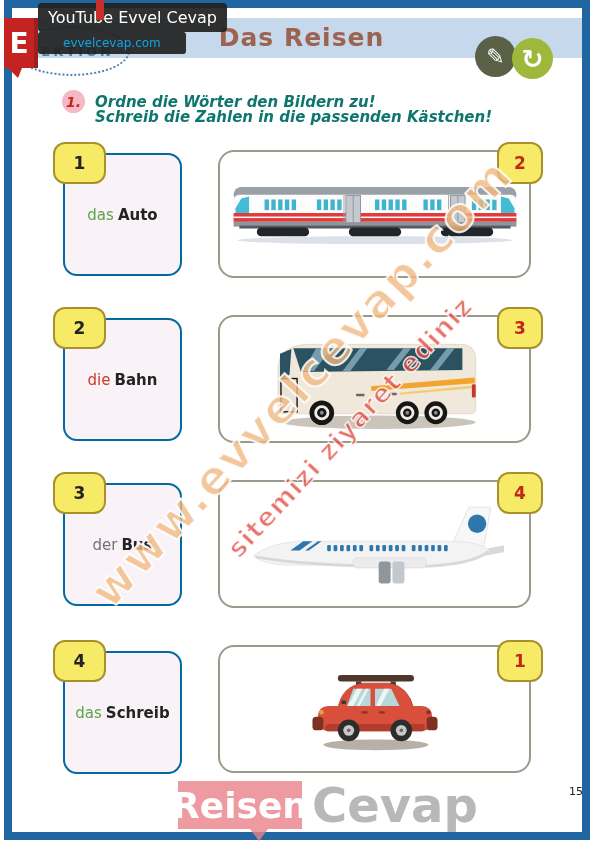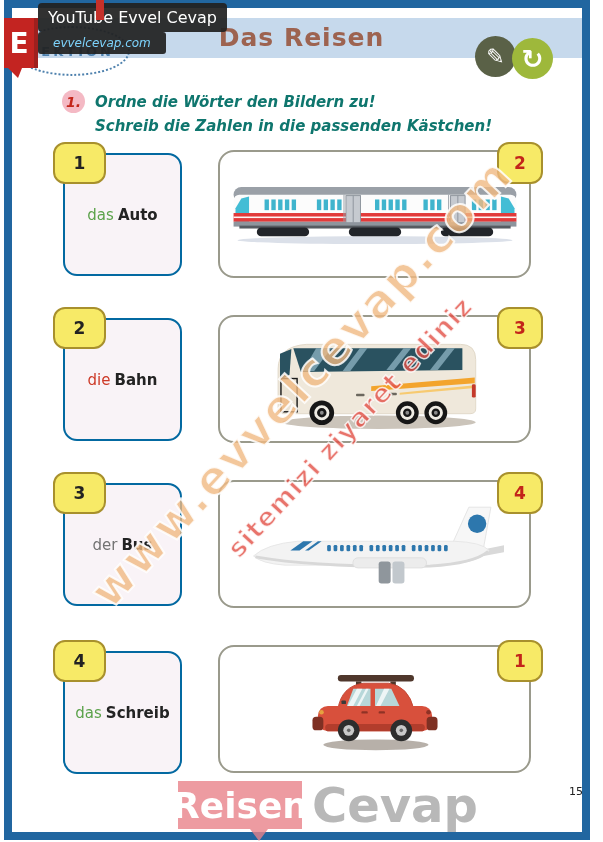--- a/index.html
+++ b/index.html
@@ -26,30 +26,30 @@
   .btn-refresh{left:512px;top:38px;background:#9eb83b;font-size:26px;font-weight:bold;}
   
   .yt-strip{position:absolute;left:96px;top:0;width:8px;height:20px;background:#c5302a;z-index:7;}
   .yt-logo{position:absolute;left:4px;top:18px;width:34px;height:50px;background:#c32421;
     border-right:4px solid #9e201e;box-sizing:border-box;color:#fff;font-size:28px;font-weight:bold;
     display:flex;align-items:center;justify-content:center;z-index:7;}
   .yt-logo-tail{position:absolute;left:8px;top:68px;width:0;height:0;z-index:7;
     border-left:10px solid transparent;border-right:4px solid transparent;border-top:10px solid #c32421;}
   .yt-badge1{position:absolute;left:38px;top:3px;height:29px;line-height:29px;padding:0 10px;
     background:rgba(33,33,33,0.93);border-radius:4px;color:#fff;font-size:16px;z-index:6;}
-  .yt-badge2{position:absolute;left:38px;top:32px;height:22px;line-height:22px;padding:0 15px;
-    background:rgba(33,33,33,0.93);border-radius:3px;color:#7dd3fc;font-size:12px;z-index:6;font-style:italic;}
+  .yt-badge2{position:absolute;left:38px;top:32px;height:22px;line-height:22px;padding:0 25px;
+    background:rgba(33,33,33,0.93);border-radius:3px;color:#0ea5e9;font-size:12px;z-index:6;}
   
   .exo-circle{position:absolute;left:62px;top:90px;width:23px;height:23px;border-radius:50%;
     background:#f4b9c4;color:#c3251a;font-size:14px;font-weight:bold;font-style:italic;
     display:flex;align-items:center;justify-content:center;z-index:2;}
   .exo-line1,.exo-line2{position:absolute;left:95px;color:#0f766e;font-size:15px;
     font-style:italic;font-weight:bold;z-index:2;}
   .exo-line1{top:93px;}
-  .exo-line2{top:117px;}
+  .exo-line2{top:108px;}
   
   .num-tag{position:absolute;background:#f7ea67;border:2px solid #a8902d;border-radius:12px;
     box-sizing:border-box;display:flex;align-items:center;justify-content:center;
     font-size:17px;font-weight:bold;z-index:3;}
   .word-tag{left:53px;width:53px;height:42px;color:#222;}
   .ans-tag{left:497px;width:46px;height:42px;color:#c3251a;}
   .word-card{position:absolute;left:63px;width:119px;height:123px;background:#f9f3f7;
     border:2px solid #0369a1;border-radius:14px;box-sizing:border-box;
     display:flex;align-items:center;justify-content:center;gap:4px;font-size:15px;z-index:2;}
   .word-card .noun{font-weight:bold;color:#232323;}

